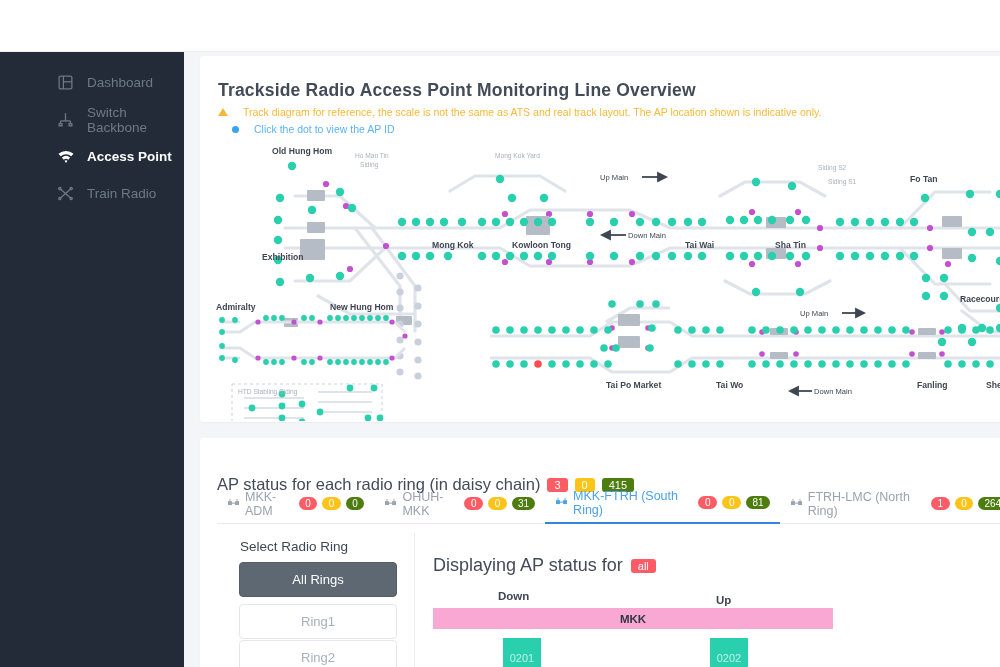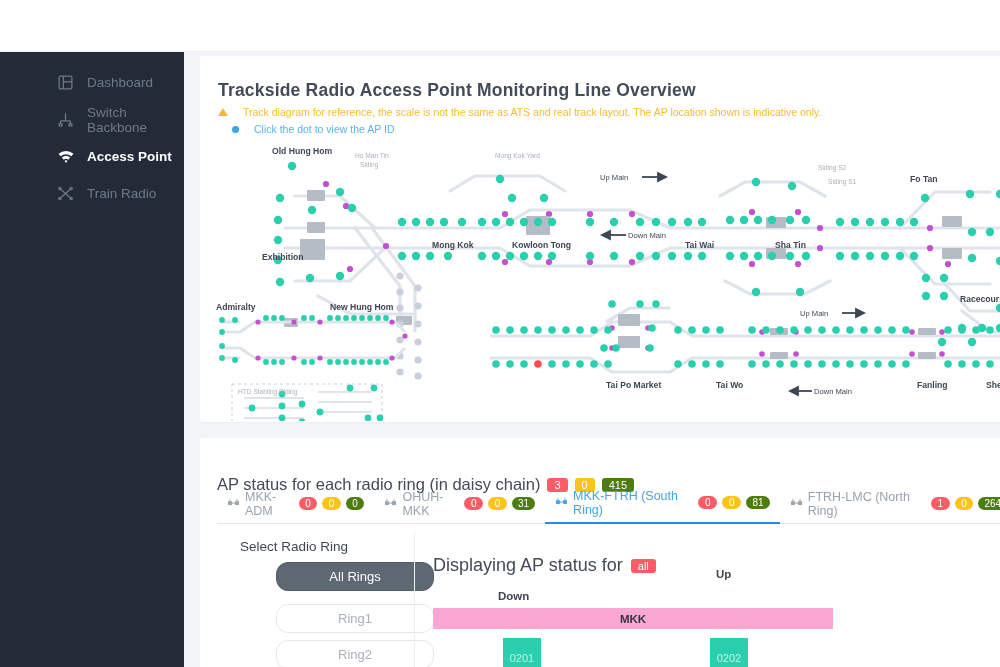--- a/index.html
+++ b/index.html
@@ -95,34 +95,34 @@
   
   #tabs { position:absolute; left:217px; top:492px; width:800px; height:32px; display:flex; align-items:center; }
   .tab { display:flex; align-items:center; gap:5px; font-size:12.5px; color:#9aa3ae;
          padding:0 10px 9px 10px; cursor:pointer; height:32px; }
   .tab.active { color:#4aa3e8; border-bottom:2px solid #2f87e0; }
   .tab-ico { width:13px; height:11px; flex:0 0 13px; }
   .tabs-rule { position:absolute; left:217px; top:523px; width:800px; height:1px; background:#e6e9ee; }
 
   
   #ring-label { position:absolute; left:240px; top:539px; font-size:13.5px; color:#3f4653; }
-  .ring-btn { position:absolute; left:239px; width:158px; height:29px;
+  .ring-btn { position:absolute; left:239px; width:158px; height:35px;
               display:flex; align-items:center; justify-content:center;
-              font-size:13px; border-radius:12px; cursor:pointer;margin-left:37px; }
+              font-size:13px; border-radius:4px; cursor:pointer; }
   .ring-btn.active { background:#5d6873; color:#fff; border:1px solid #535e69; }
   .ring-btn.idle { background:#fff; color:#a8b0ba; border:1px solid #e3e7ec; }
   #ring-0 { top:562px; }
   #ring-1 { top:604px; }
   #ring-2 { top:640px; }
   .vdivider { position:absolute; left:414px; top:532px; width:1px; height:135px; background:#edf0f3; }
 
   
   #disp-heading { position:absolute; left:433px; top:555px; font-size:18px; color:#434b58; display:flex; align-items:center; gap:8px;}
   #col-down { position:absolute; left:498px; top:590px; font-size:11.5px; font-weight:bold; color:#3f4653;}
-  #col-up   { position:absolute; left:716px; top:568px; font-size:11.5px; font-weight:bold; color:#3f4653;}
+  #col-up   { position:absolute; left:716px; top:594px; font-size:11.5px; font-weight:bold; color:#3f4653;}
   #station-bar { position:absolute; left:433px; top:608px; width:400px; height:21px;
                  background:#f9a8d4; display:flex; align-items:center; justify-content:center;
                  font-size:11.5px; font-weight:bold; color:#303743; }
   .ap-cell { position:absolute; width:38px; height:40px; background:#2ad0ae;
              color:#bdf2e6; font-size:11px; display:flex; align-items:center; justify-content:center; cursor:pointer;}
   #ap-0201 { left:503px; top:638px; }
   #ap-0202 { left:710px; top:638px; }
 </style>
 </head>
 <body>

